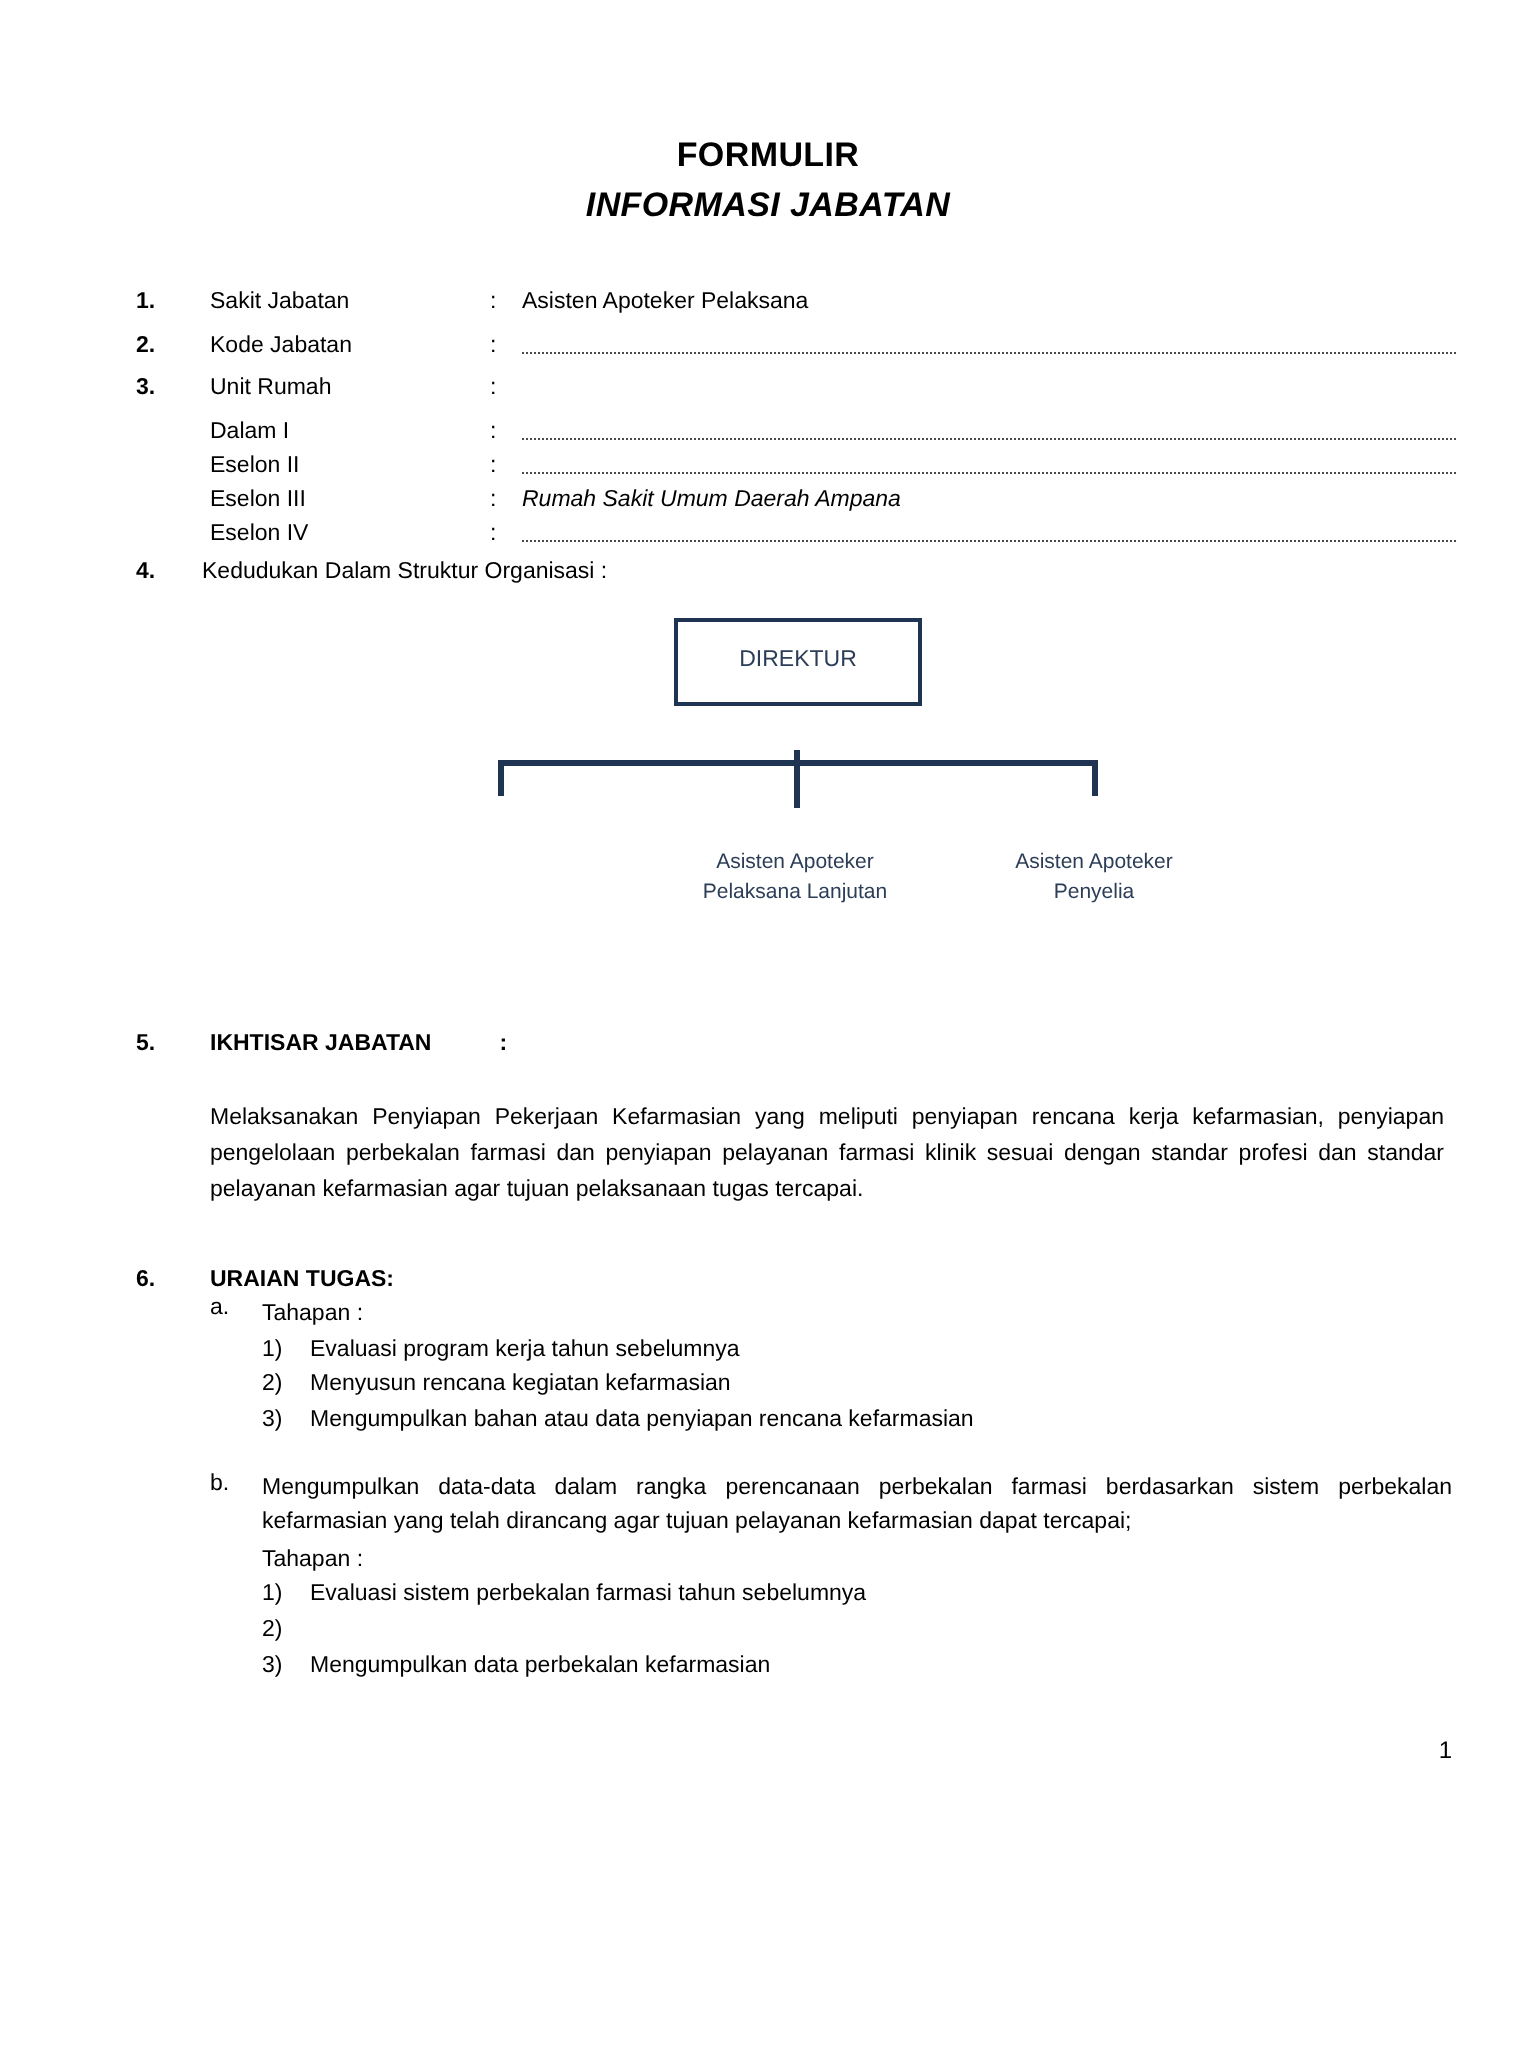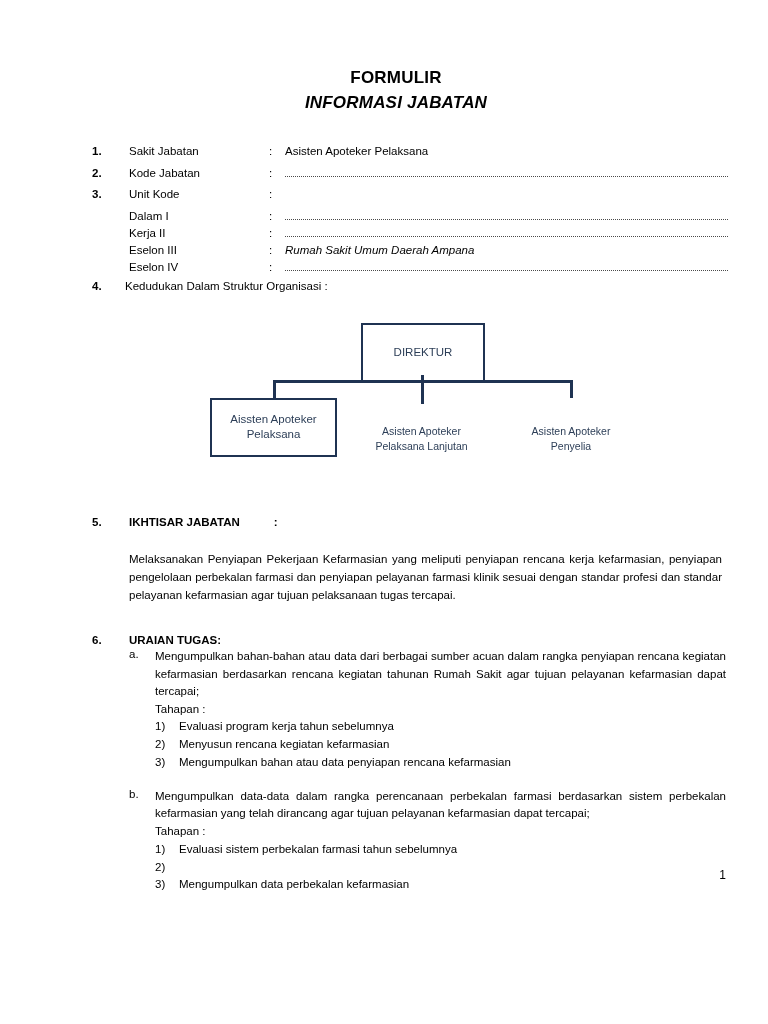--- a/index.html
+++ b/index.html
@@ -13,21 +13,20 @@
     position: relative;
     font-family: "Liberation Sans", sans-serif;
     color: #000000;
     overflow: hidden;
   }
 
   .page {
     position: absolute;
     inset: 0;
     padding: 0;
-    margin-left: 24px;
   }
 
   
   .doc-title {
     text-align: center;
     font-weight: bold;
     font-size: 17px;
     letter-spacing: 0.2px;
     line-height: 1.45;
     margin: 0;
@@ -215,37 +214,37 @@
       <span class="ident-num">2.</span>
       <span class="ident-label">Kode Jabatan</span>
       <span class="ident-colon">:</span>
       <span class="ident-value">
           <span class="dotfill"></span>
         </span>
     </div>
 
     <div class="ident-row">
       <span class="ident-num">3.</span>
-      <span class="ident-label">Unit Kode</span>
+      <span class="ident-label">Unit Rumah</span>
       <span class="ident-colon">:</span>
       <span class="ident-value"></span>
     </div>
 
     <div class="eselon-row">
       <span class="eselon-pad"></span>
       <span class="eselon-label">Dalam I</span>
       <span class="eselon-colon">:</span>
       <span class="eselon-value">
           <span class="dotfill"></span>
         </span>
     </div>
 
     <div class="eselon-row">
       <span class="eselon-pad"></span>
-      <span class="eselon-label">Kerja II</span>
+      <span class="eselon-label">Eselon II</span>
       <span class="eselon-colon">:</span>
       <span class="eselon-value">
           <span class="dotfill"></span>
         </span>
     </div>
 
     <div class="eselon-row">
       <span class="eselon-pad"></span>
       <span class="eselon-label">Eselon III</span>
       <span class="eselon-colon">:</span>
@@ -262,38 +261,34 @@
     </div>
 
     <div class="row-4">
       <span class="ident-num">4.</span>
       <span>Kedudukan Dalam Struktur Organisasi :</span>
     </div>
   </div>
 
   <div class="orgchart">
 
-    <div class="org-box" style="left:337px; top:19px; width:124px; height:60px;">
+    <div class="org-box" style="left:337px; top:5px; width:124px; height:44px;">
       <span>DIREKTUR</span>
     </div>
 
     <div class="org-line" style="left:397px; top:71px; width:3px; height:18px;"></div>
 
     <div class="org-line" style="left:249px; top:76px; width:300px; height:3px;"></div>
 
     <div class="org-line" style="left:249px; top:76px; width:3px; height:18px;"></div>
 
     <div class="org-line" style="left:397px; top:76px; width:3px; height:24px;"></div>
 
     <div class="org-line" style="left:546px; top:76px; width:3px; height:18px;"></div>
 
-    <div class="org-box" style="left:186px; top:94px; width:127px; height:59px;">
-      <span style="white-space:pre-line;">Aissten Apoteker
-Pelaksana</span>
-    </div>
 
     <div class="org-text" style="left:326px; top:106px; width:143px; white-space:pre-line;">
       <span>Asisten Apoteker
 Pelaksana Lanjutan</span>
     </div>
 
     <div class="org-text" style="left:478px; top:106px; width:138px; white-space:pre-line;">
       <span>Asisten Apoteker
 Penyelia</span>
     </div>
@@ -312,21 +307,20 @@
     <div class="sec-head">
       <span class="sec-num">6.</span>
       <span>URAIAN TUGAS:</span>
     </div>
 
     <div class="tugas-list">
 
       <div class="tugas-item">
         <span class="tugas-letter">a.</span>
         <div class="tugas-content">
-          <div class="tugas-para">Mengumpulkan bahan-bahan atau data dari berbagai sumber acuan dalam rangka penyiapan rencana kegiatan kefarmasian berdasarkan rencana kegiatan tahunan Rumah Sakit  agar tujuan pelayanan kefarmasian dapat tercapai;</div>
           <div class="tahapan">Tahapan :</div>
           <div class="sub-list">
             <div class="sub-item">
               <span class="sub-marker">1)</span>
               <span>Evaluasi program kerja tahun sebelumnya</span>
             </div>
             <div class="sub-item">
               <span class="sub-marker">2)</span>
               <span>Menyusun rencana kegiatan kefarmasian</span>
             </div>

